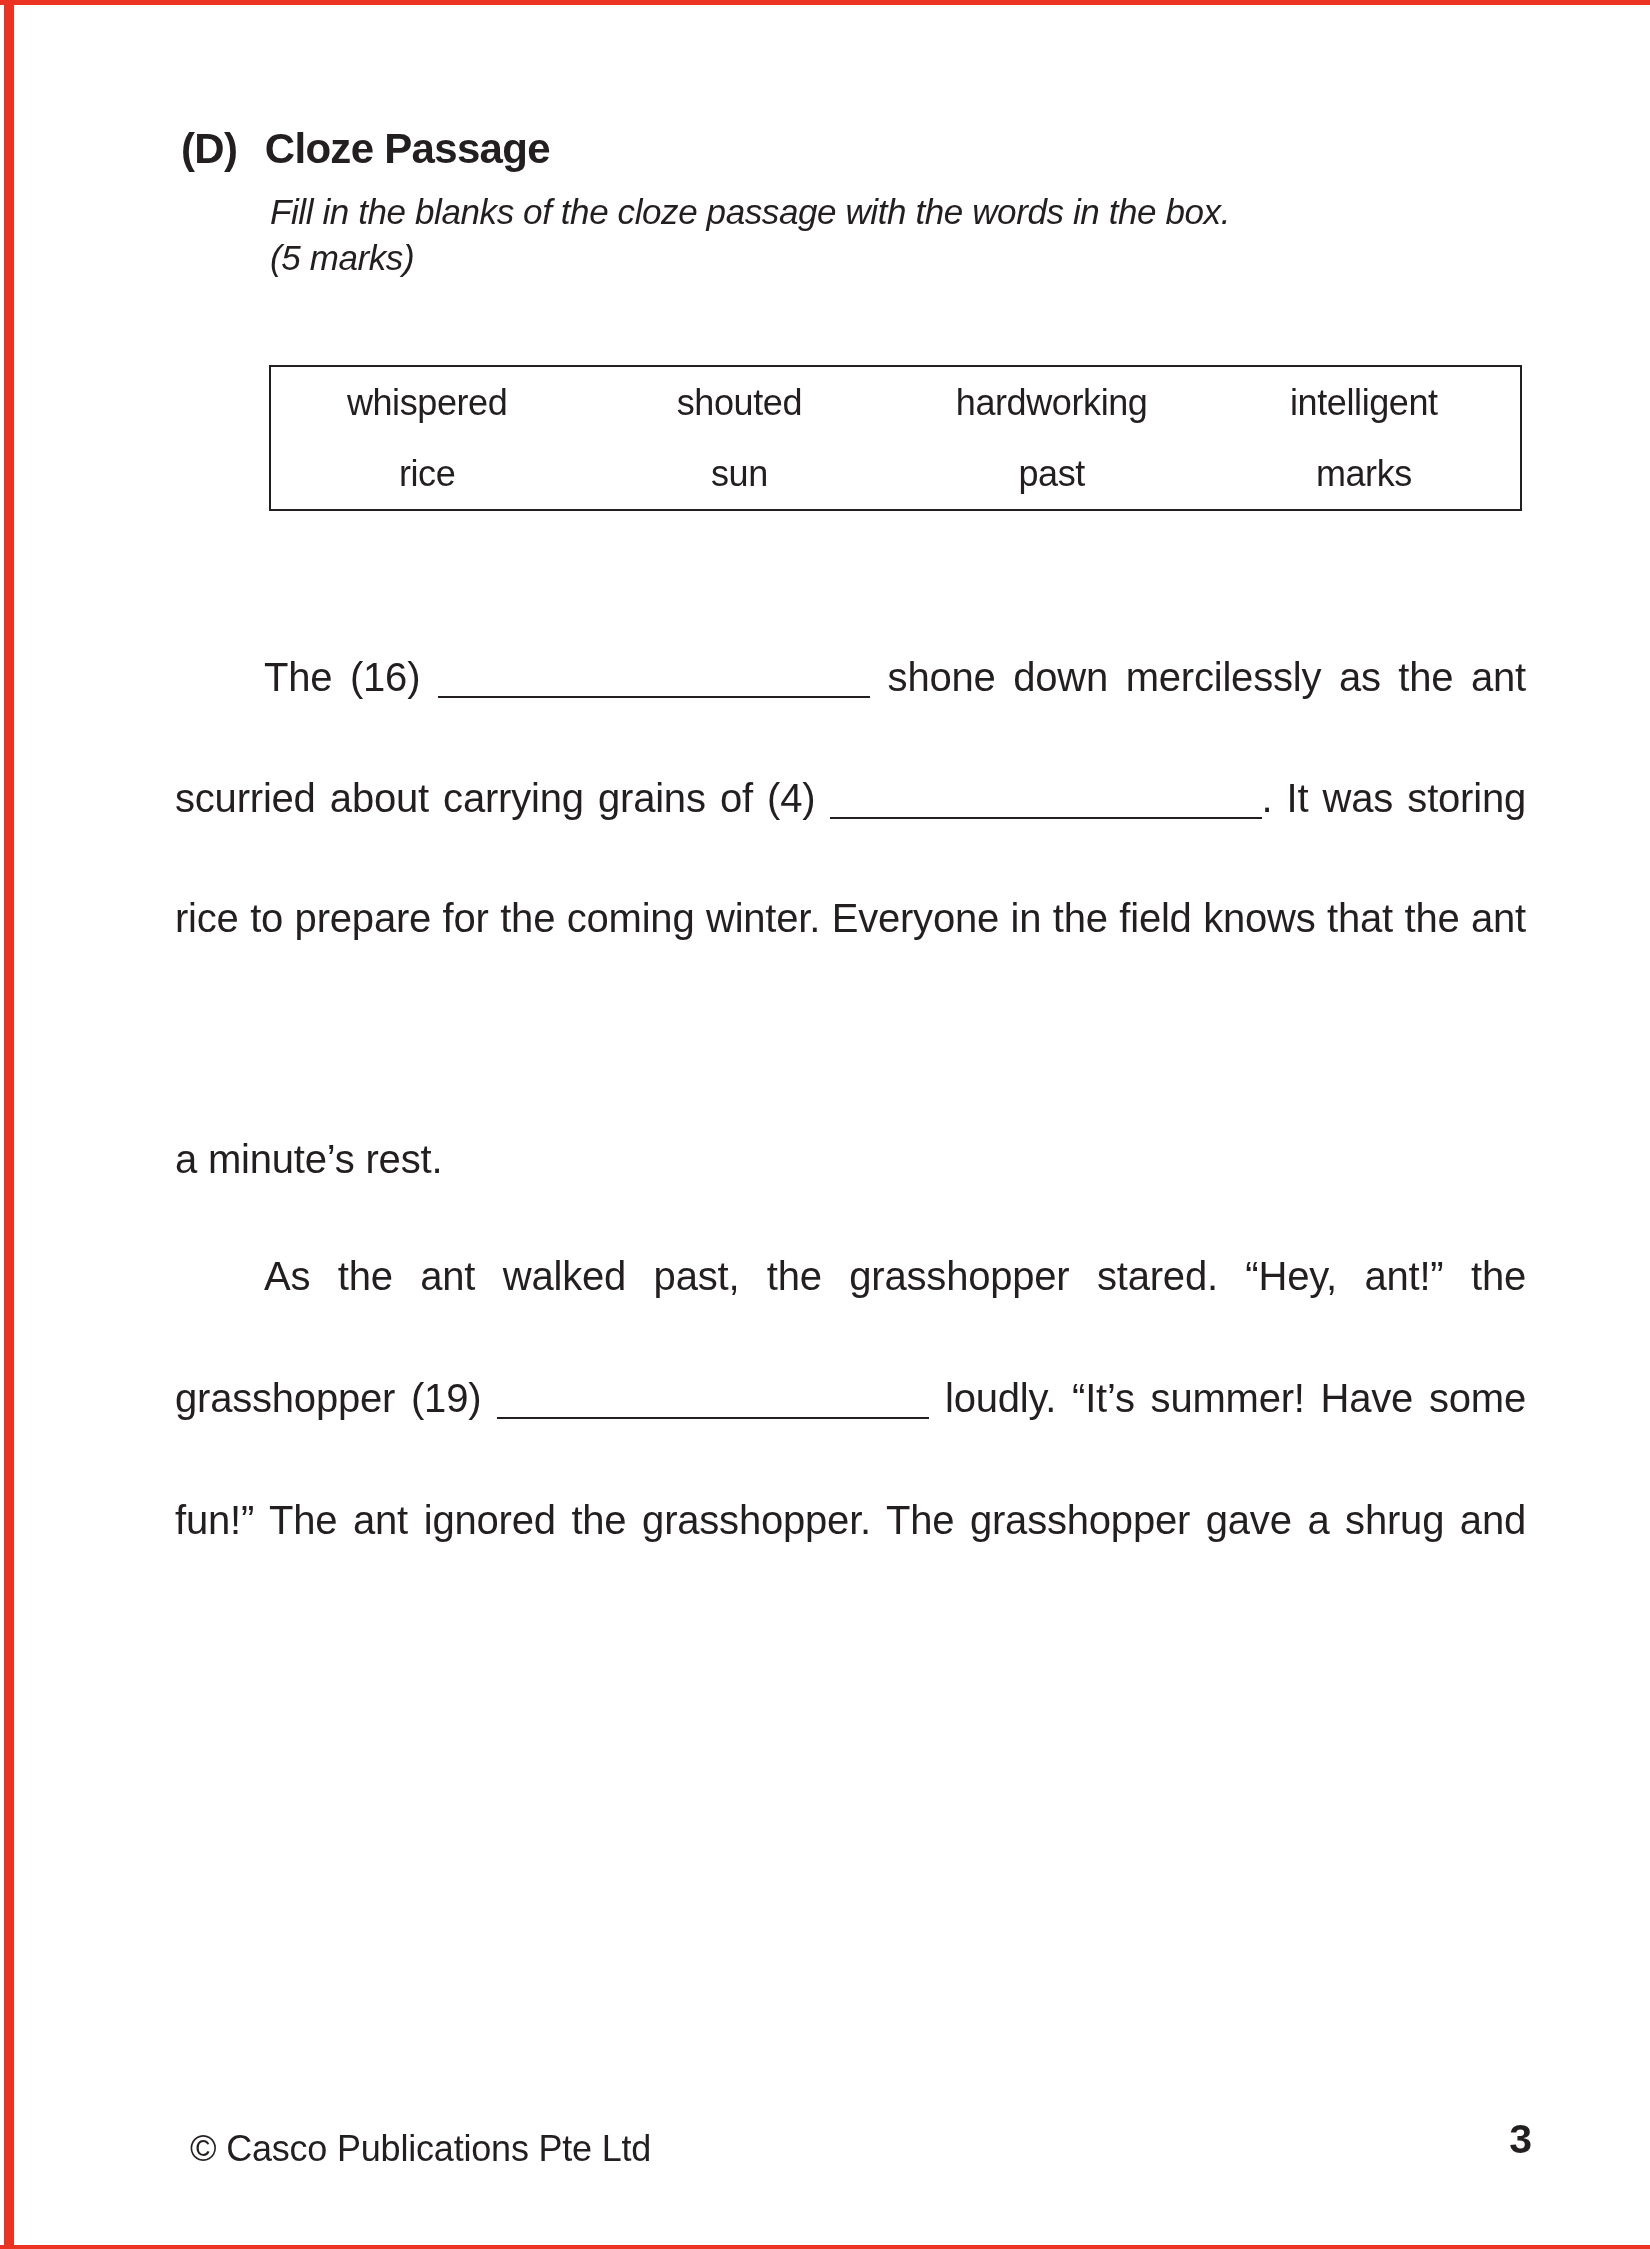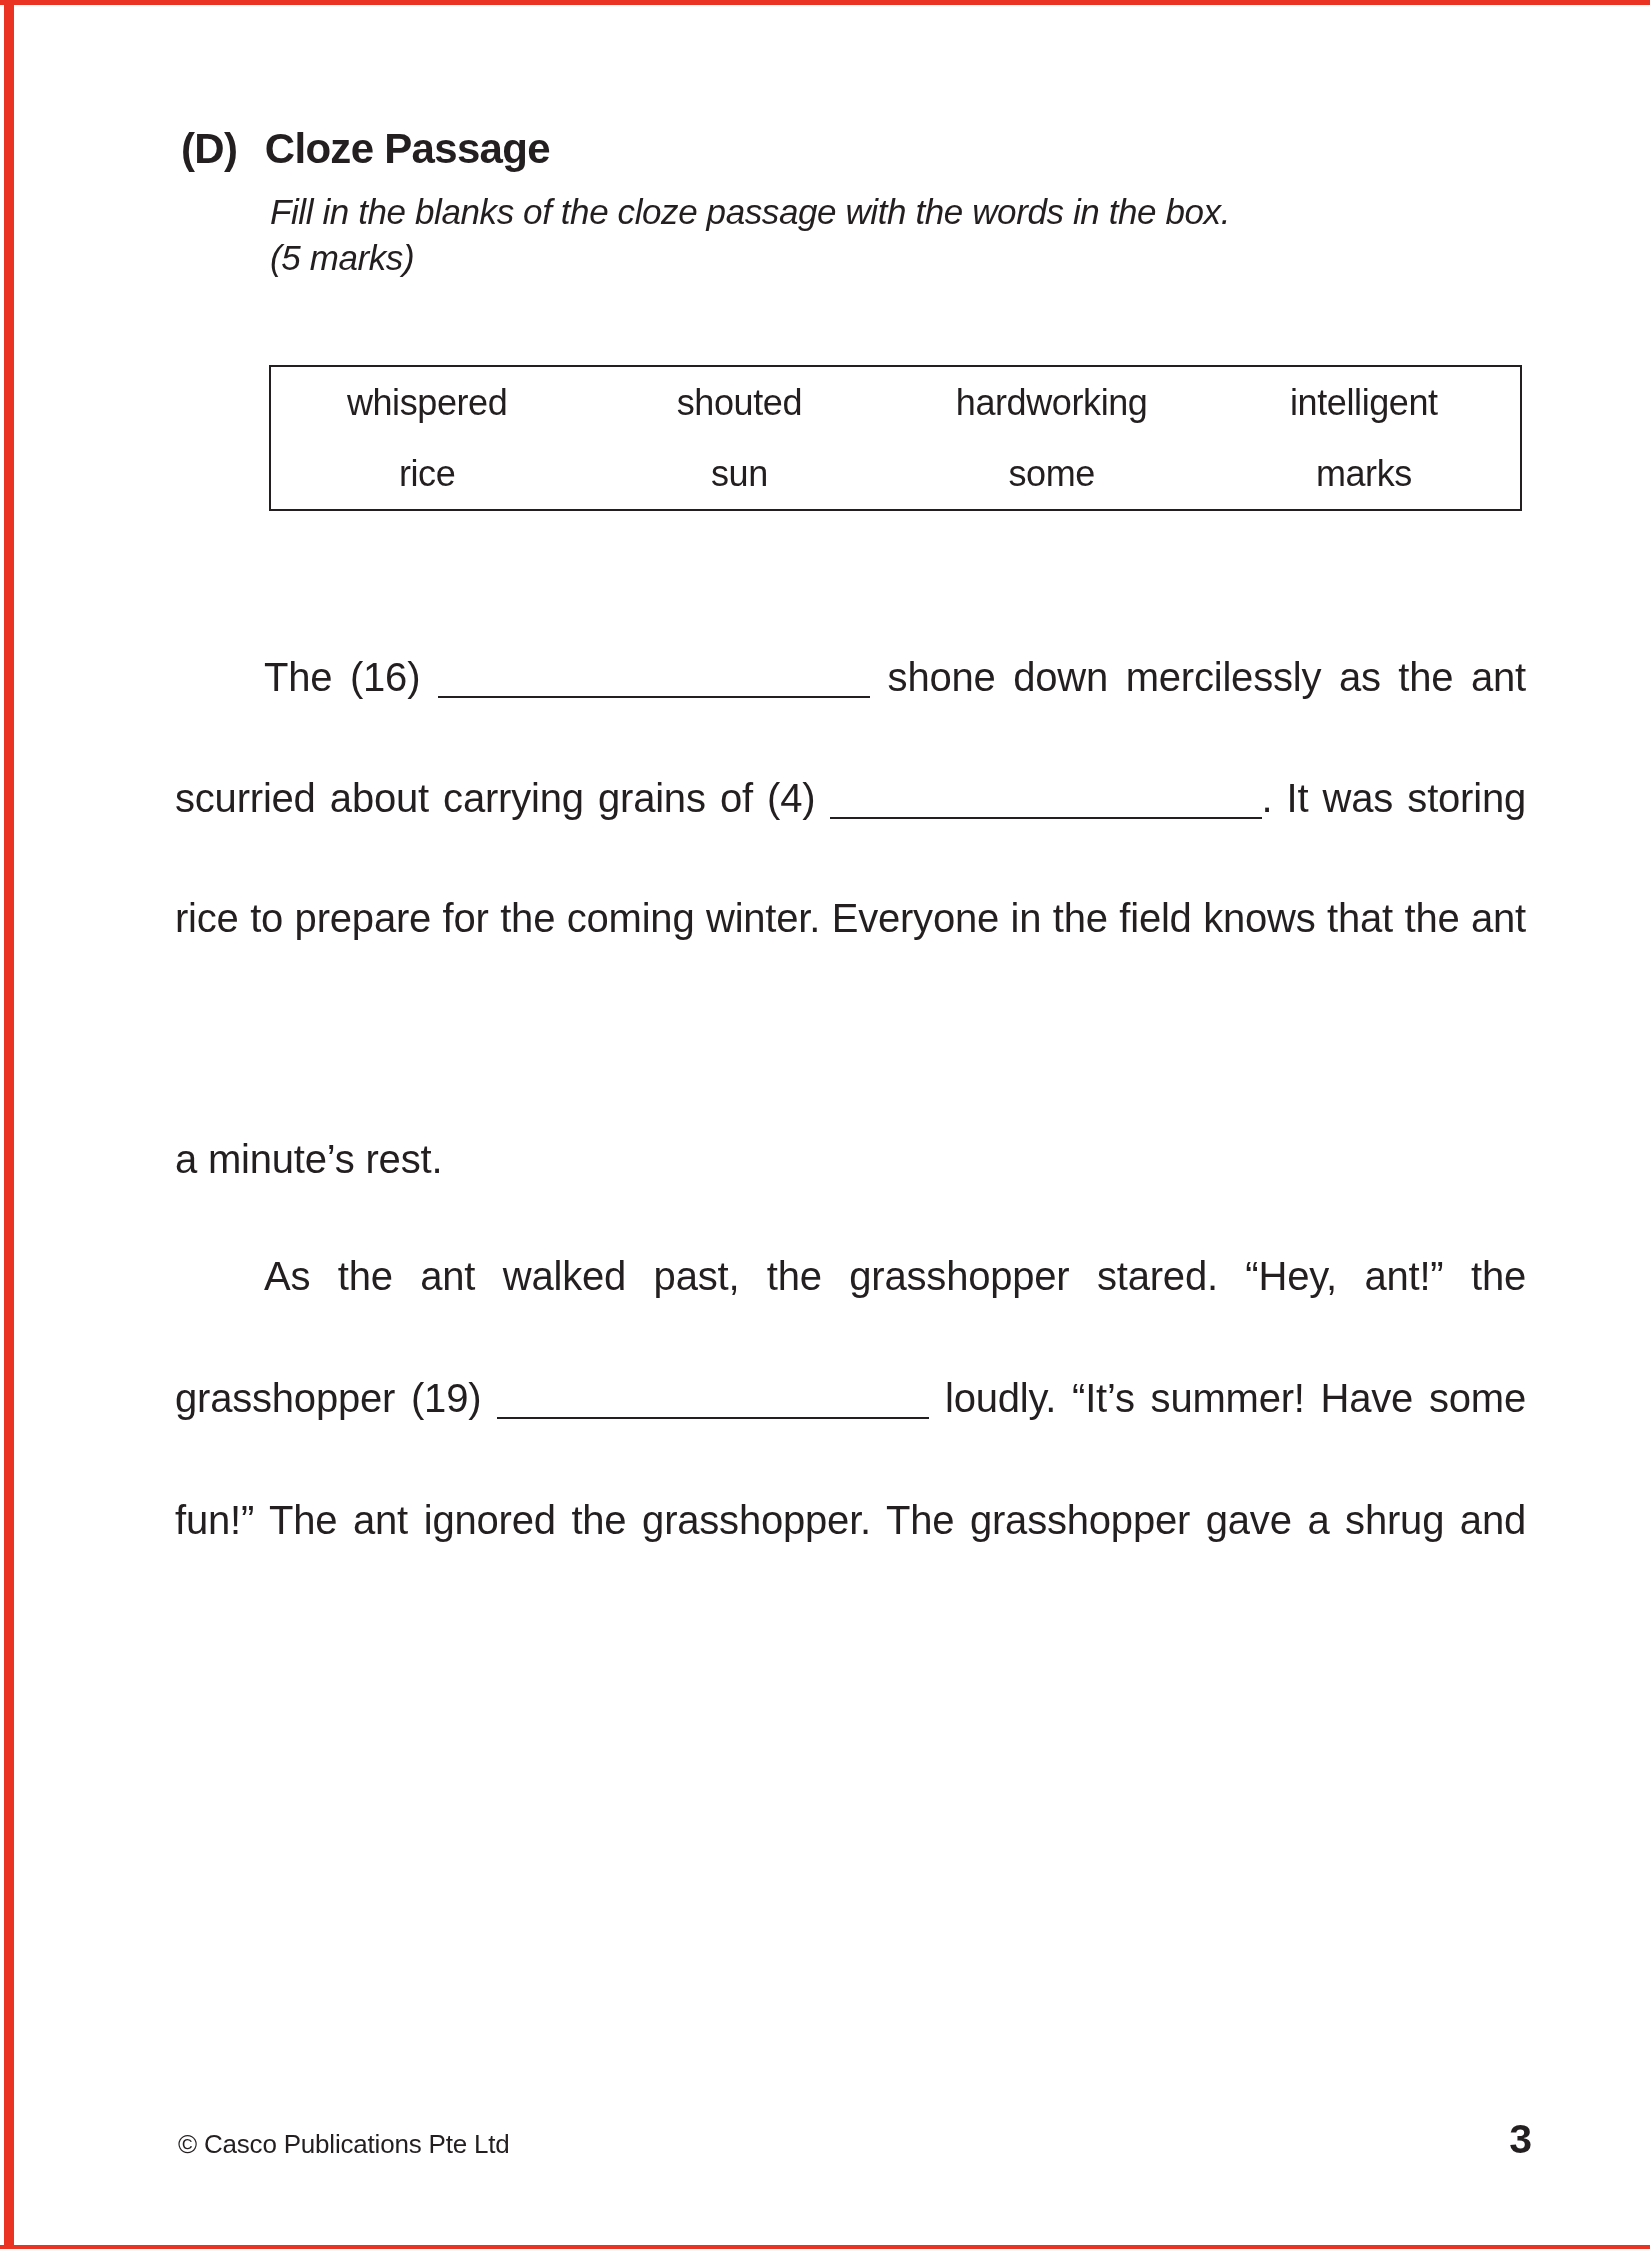--- a/index.html
+++ b/index.html
@@ -40,21 +40,21 @@
   }
   .pline.lastline{text-align-last:left;}
   .pline.indent{text-indent:89px;}
 
   .blank{
     display:inline-block;width:432px;height:0;
     border-bottom:2.9px solid #231f20;
     vertical-align:-6.5px;
   }
 
-  .footer-left{position:absolute;left:178px;top:2131px;font-size:26px;line-height:1;letter-spacing:-0.2px;}
+  .footer-left{position:absolute;left:190px;top:2131px;font-size:36px;line-height:1;letter-spacing:-0.2px;}
   .page-num{
     position:absolute;left:181px;top:2119px;width:1351px;
     text-align:right;font-size:41px;font-weight:bold;line-height:1;
   }
 </style>
 </head>
 <body>
 
 <div class="page">
 
@@ -70,21 +70,21 @@
   <div class="instr instr1">Fill in the blanks of the cloze passage with the words in the box.</div>
   <div class="instr instr2">(5 marks)</div>
 
   <div class="wordbox">
     <span>whispered</span>
     <span>shouted</span>
     <span>hardworking</span>
     <span>intelligent</span>
     <span>rice</span>
     <span>sun</span>
-    <span>some</span>
+    <span>past</span>
     <span>marks</span>
   </div>
 
   <div class="pline indent" style="top:658px"><span>The (16)</span> <span class="blank"></span> <span>shone down mercilessly as the ant</span></div>
 
   <div class="pline" style="top:779px"><span>scurried about carrying grains of (4)</span> <span class="blank"></span><span>. It was storing</span></div>
 
   <div class="pline" style="top:899px"><span>rice to prepare for the coming winter. Everyone in the field knows that the ant</span></div>
 
 

